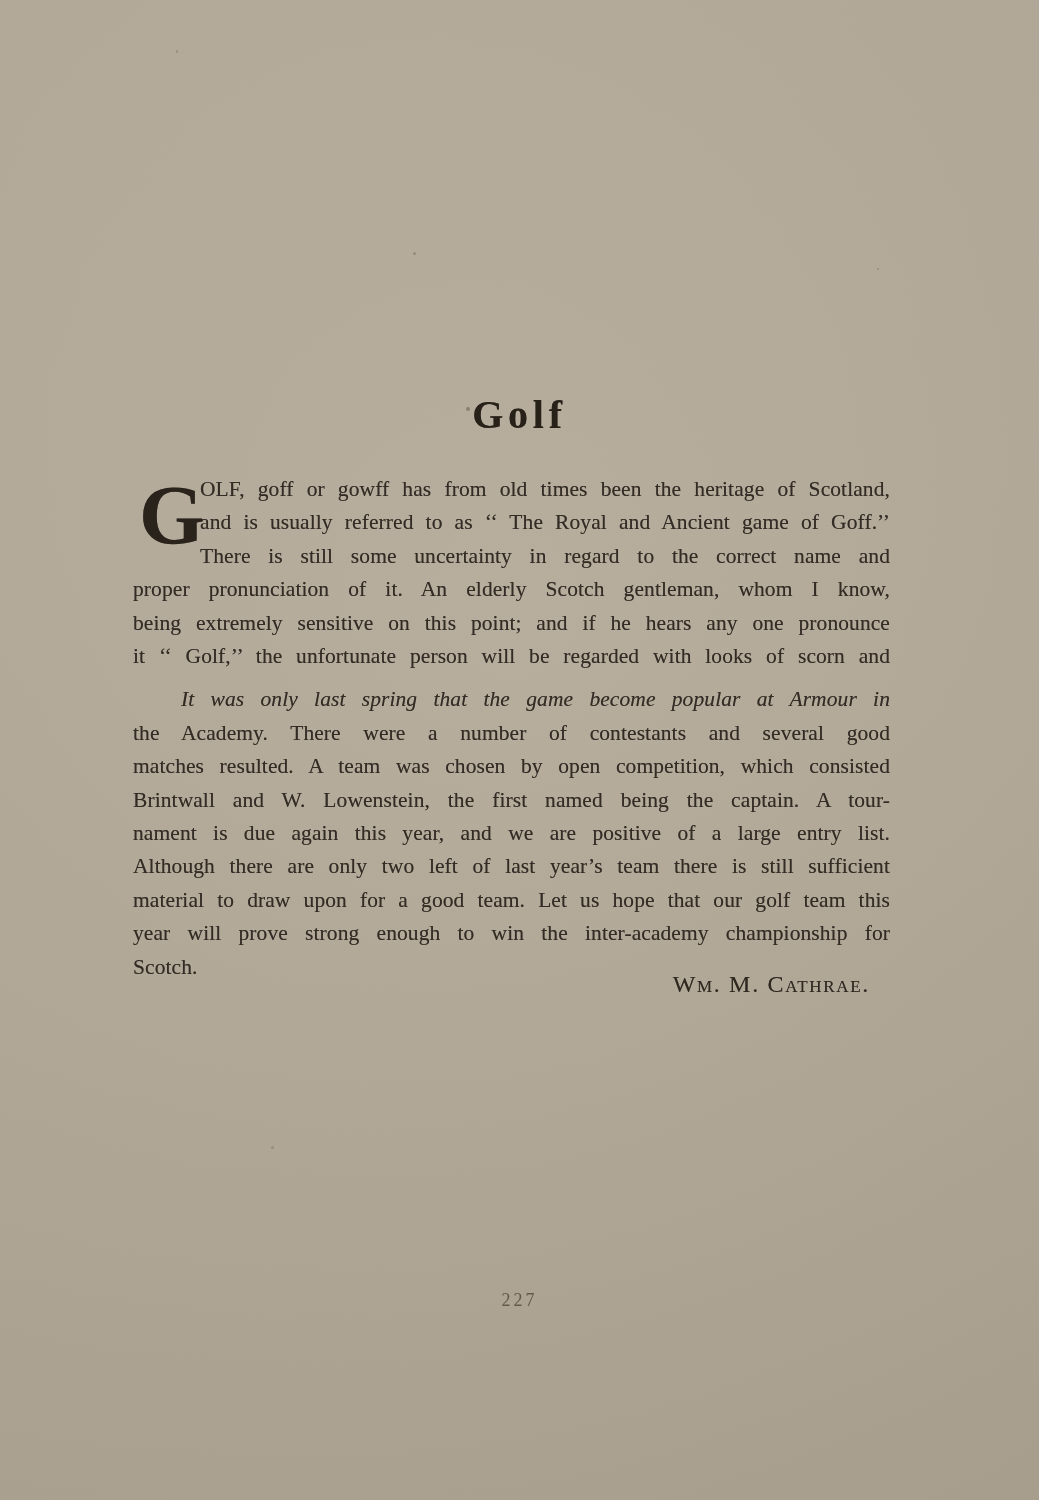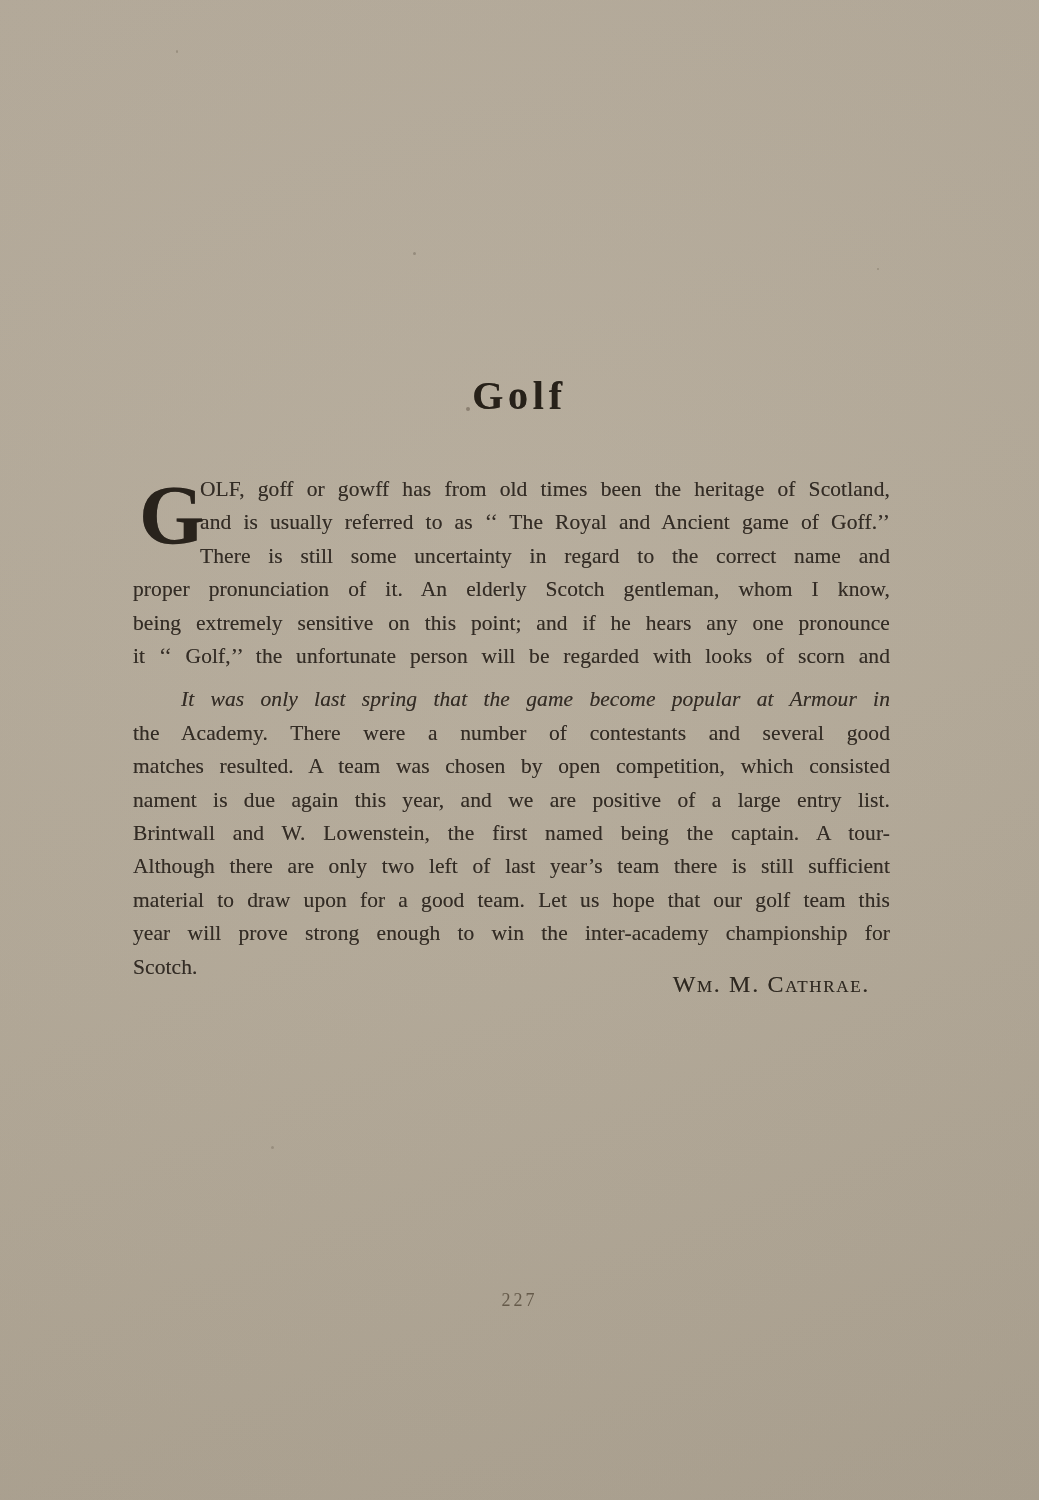--- a/index.html
+++ b/index.html
@@ -22,21 +22,21 @@
     background: rgba(70,58,45,0.38);
   }
   .speck.s1 { left: 466px; top: 407px; width: 4px; height: 4px; }
   .speck.s2 { left: 176px; top: 50px;  width: 2px; height: 3px; background: rgba(70,58,45,0.25); }
   .speck.s3 { left: 413px; top: 252px; width: 3px; height: 3px; background: rgba(70,58,45,0.28); }
   .speck.s4 { left: 877px; top: 268px; width: 2px; height: 2px; background: rgba(70,58,45,0.25); }
   .speck.s5 { left: 271px; top: 1146px; width: 3px; height: 3px; background: rgba(70,58,45,0.22); }
 
   .title {
     position: absolute;
-    top: 376px;
+    top: 395px;
     left: 0;
     width: 100%;
     text-align: center;
     font-size: 40px;
     line-height: 1;
     font-weight: bold;
     letter-spacing: 0.12em;
     color: #272119;
     text-shadow: 0 0 0.5px rgba(39,33,25,0.55);
   }
@@ -127,22 +127,22 @@
       <div class="line">There is still some uncertainty in regard to the correct name and</div>
       <div class="line">proper pronunciation of it. An elderly Scotch gentleman, whom I know,</div>
       <div class="line">being extremely sensitive on this point; and if he hears any one pronounce</div>
       <div class="line">it ‘‘ Golf,’’ the unfortunate person will be regarded with looks of scorn and</div>
     </div>
 
     <div class="para2">
       <div class="line first-indent">It was only last spring that the game become popular at Armour in</div>
       <div class="line">the Academy. There were a number of contestants and several good</div>
       <div class="line">matches resulted. A team was chosen by open competition, which consisted</div>
+      <div class="line">Brintwall and W. Lowenstein, the first named being the captain. A tour-</div>
       <div class="line">nament is due again this year, and we are positive of a large entry list.</div>
-      <div class="line">Brintwall and W. Lowenstein, the first named being the captain. A tour-</div>
       <div class="line">Although there are only two left of last year’s team there is still sufficient</div>
       <div class="line">material to draw upon for a good team. Let us hope that our golf team this</div>
       <div class="line">year will prove strong enough to win the inter-academy championship for</div>
       <div class="line no-just">Scotch.</div>
     </div>
 
     <div class="signature">Wm. M. Cathrae.</div>
 
   </div>
 

